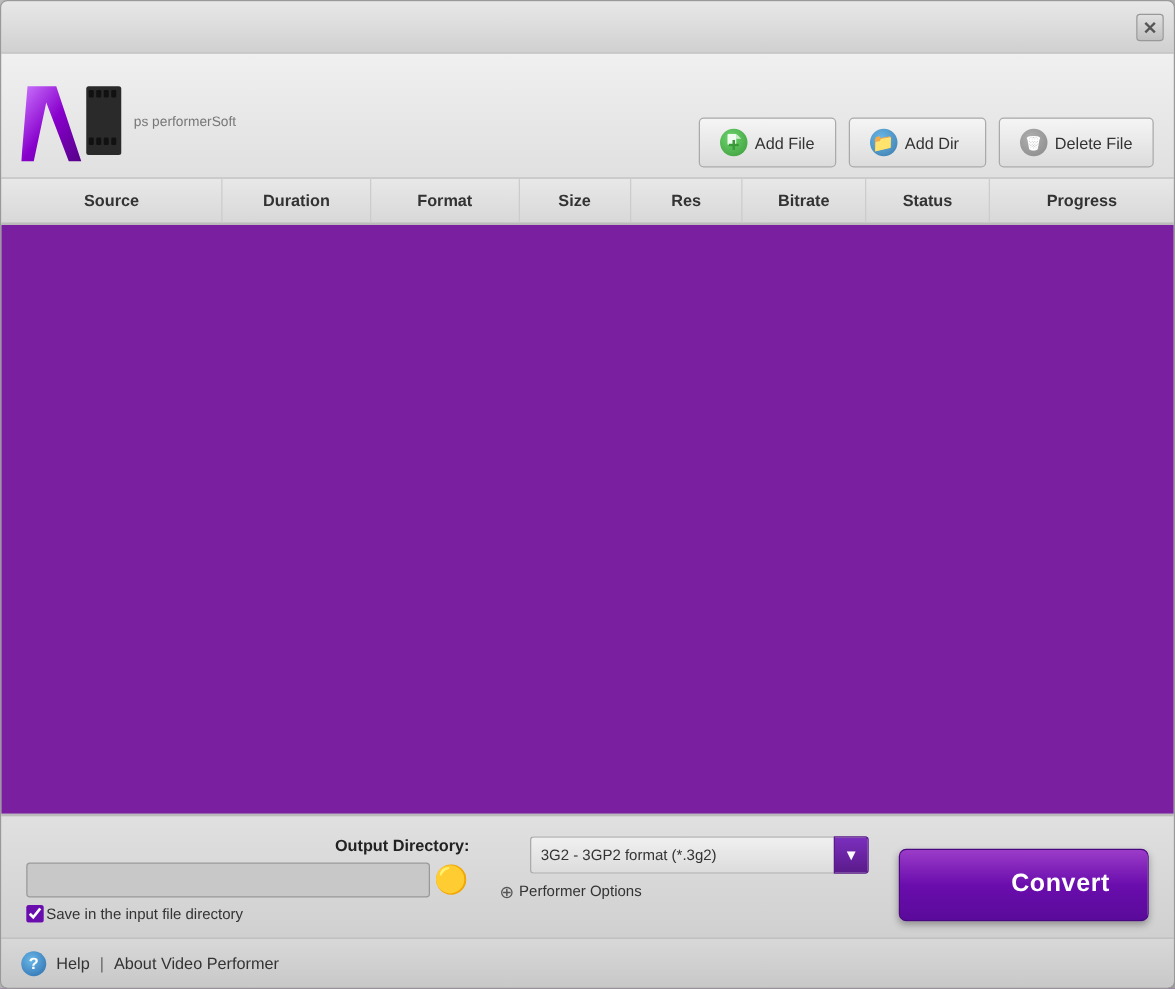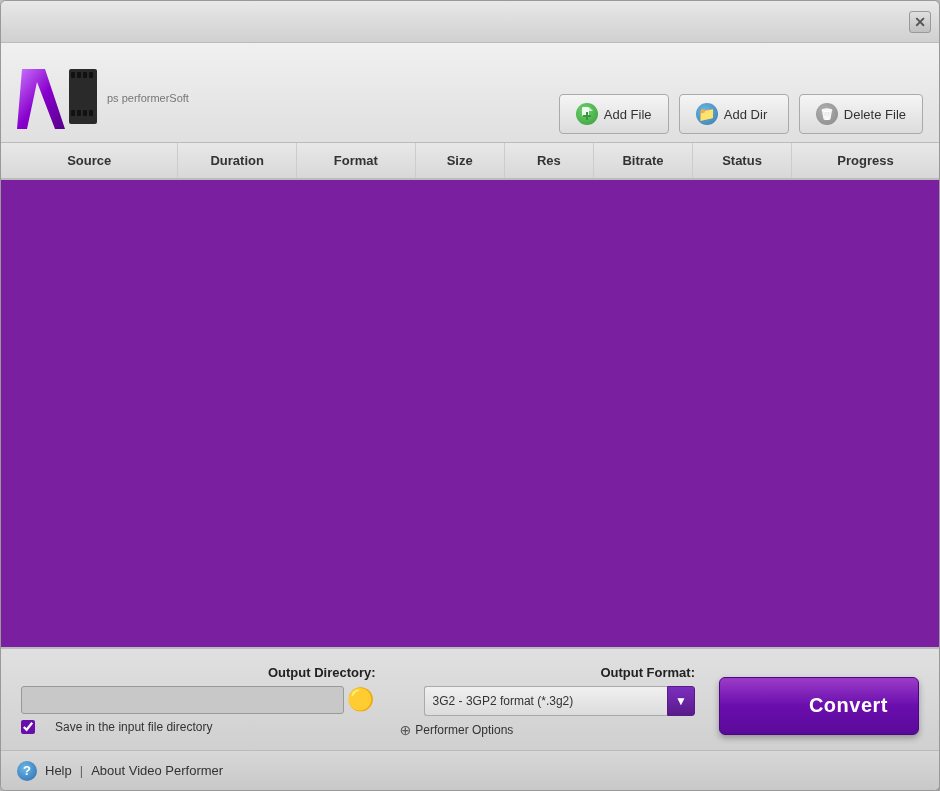--- a/index.html
+++ b/index.html
@@ -217,21 +217,21 @@
       cursor: pointer;
       display: flex;
       align-items: center;
       justify-content: center;
       font-size: 20px;
     }
 
     .save-checkbox-row {
       display: flex;
       align-items: center;
-      gap: 20px;
+      gap: 2px;
       margin-top: 6px;
     }
 
     .save-checkbox-row input[type="checkbox"] {
       width: 14px;
       height: 14px;
       accent-color: #6a0dad;
     }
 
     .save-checkbox-label {
@@ -437,21 +437,20 @@
             <span style="font-size:22px;">🟡</span>
           </button>
         </div>
         <div class="save-checkbox-row">
           <input type="checkbox" checked="" style="">
           <span class="save-checkbox-label">Save in the input file directory</span>
         </div>
       </div>
 
       <div class="output-format-section">
-        <div class="section-label">Output Format:</div>
         <div class="format-select-row">
           <select class="format-select">
             <option>3G2 - 3GP2 format (*.3g2)</option>
           </select>
           <div class="format-dropdown-btn">
             <span>▼</span>
           </div>
         </div>
         <div class="advanced-options-link">
           <span style="color:#555; font-size:14px;">⊕</span>

